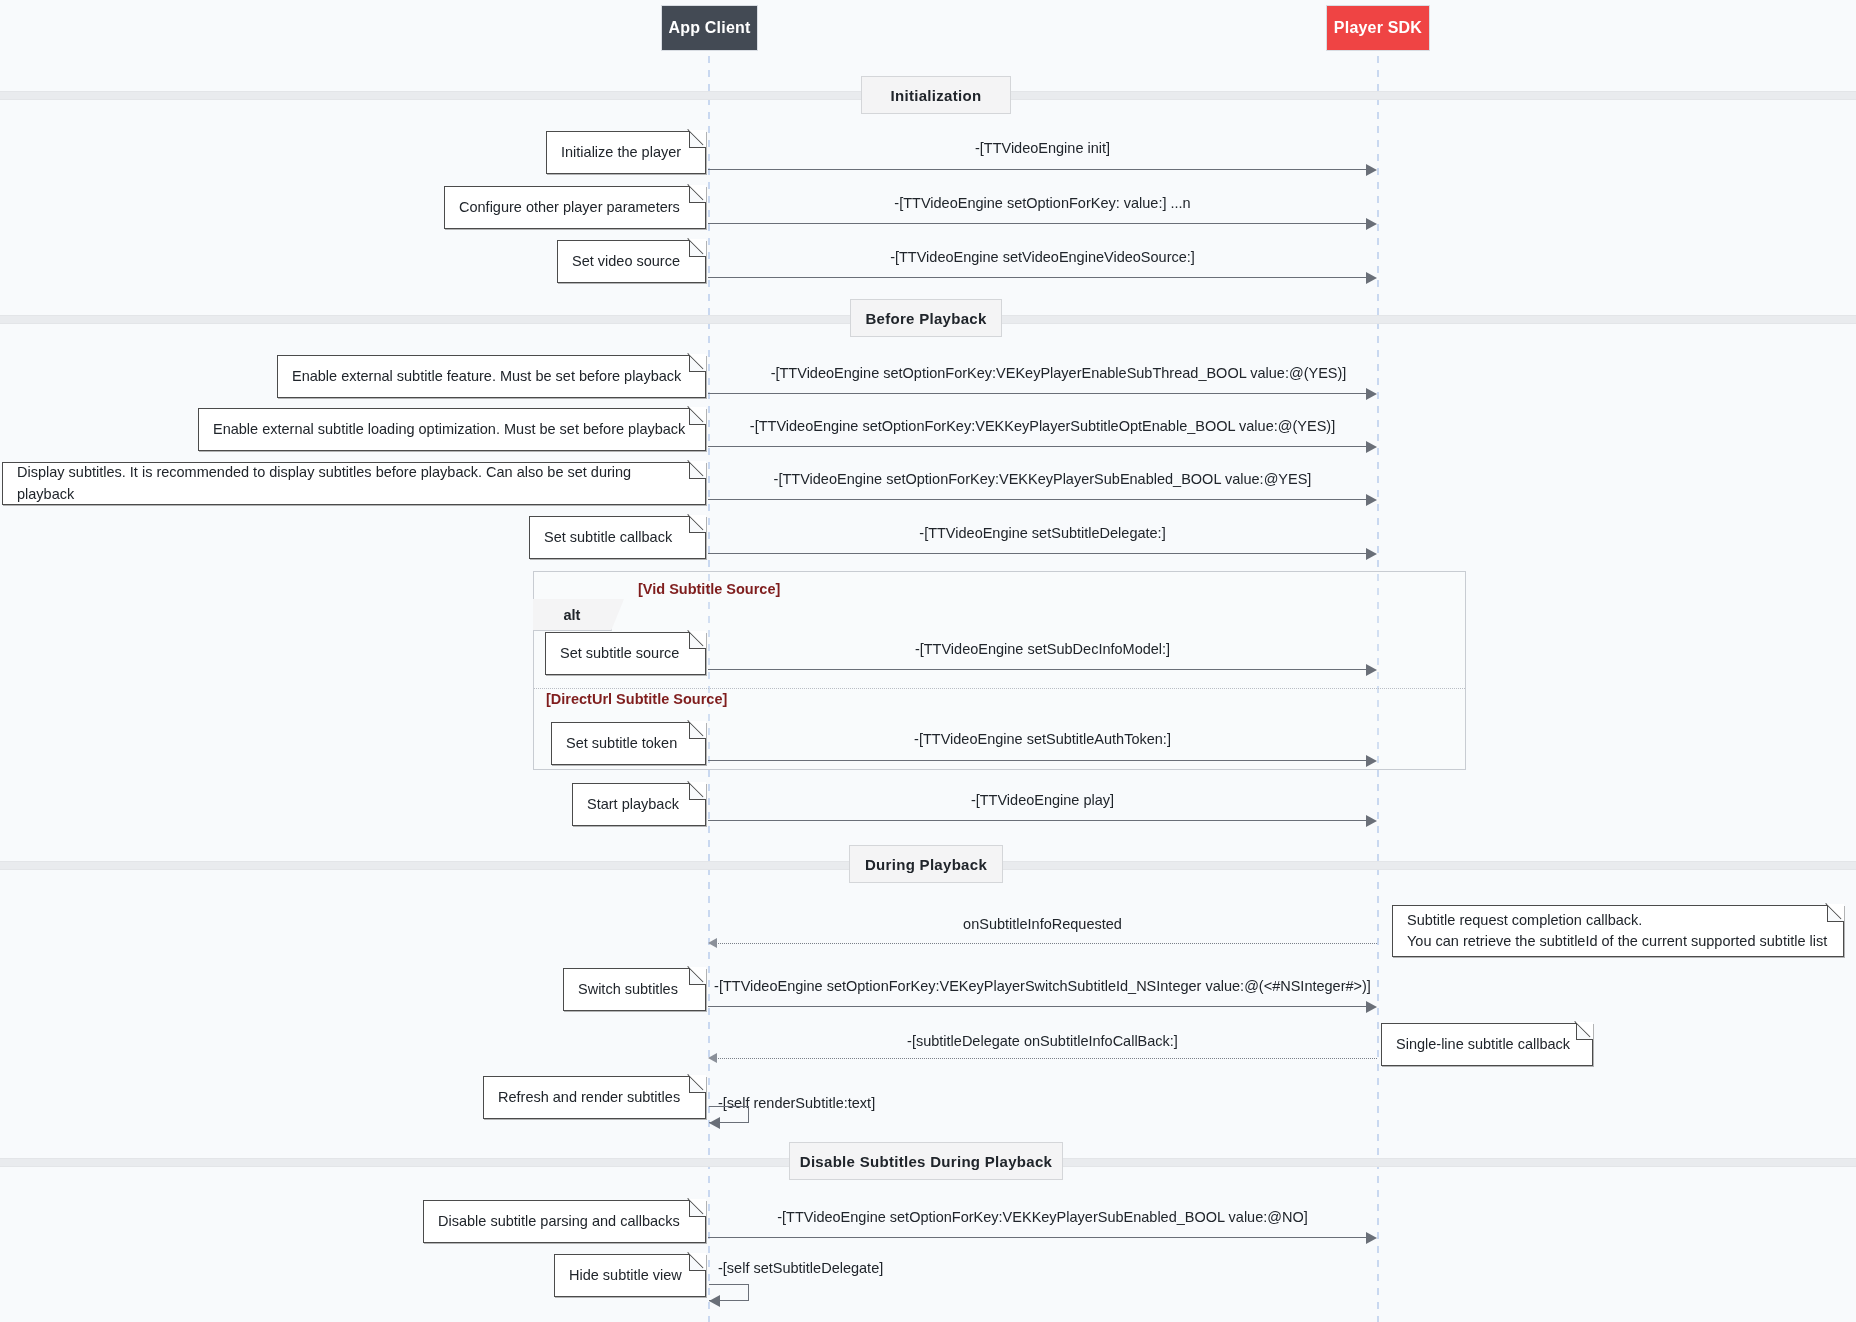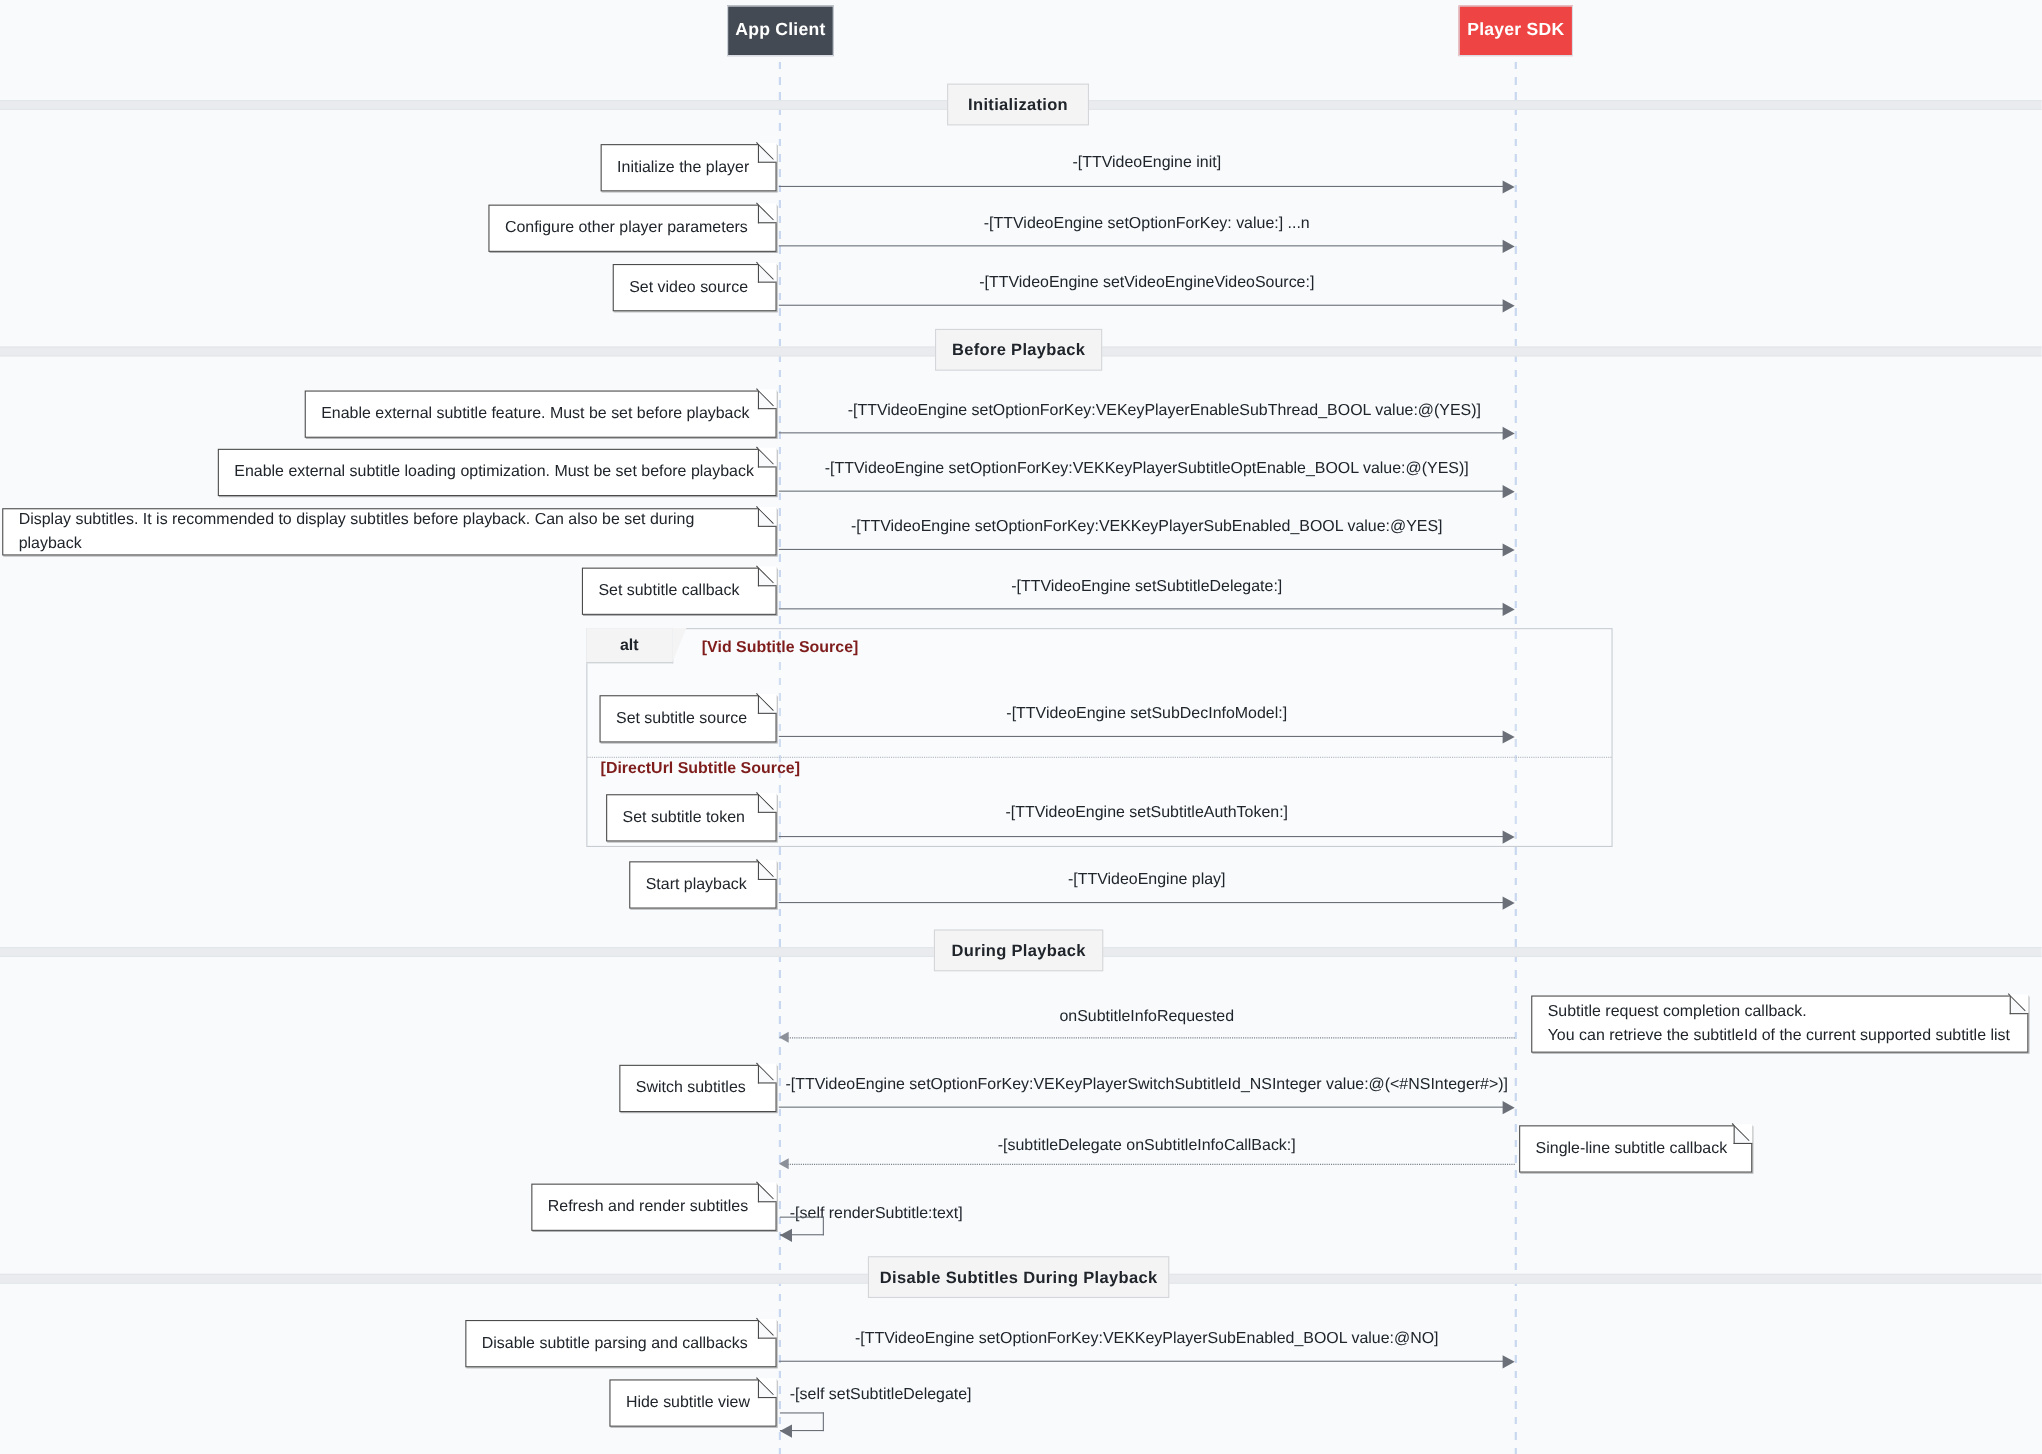--- a/index.html
+++ b/index.html
@@ -160,20 +160,21 @@
     position:absolute;
     box-sizing:border-box;
     background:#f4f4f5;
     border-right:1px solid #c8ccd2;
     border-bottom:1px solid #c8ccd2;
     height:32px;
     display:flex;align-items:center;justify-content:center;
     font-size:14.5px;font-weight:bold;
     color:#20252b;
     padding:0 14px;
+    margin-top:28px;
   }
   .frag-tab::after{
     content:"";
     position:absolute;
     right:-13px;top:0;
     width:0;height:0;
     border-top:32px solid #f4f4f5;
     border-right:13px solid transparent;
   }
   .frag-cond{
@@ -196,21 +197,21 @@
     <span>App Client</span>
   </div>
   <div class="actor green" style="left:1326px;top:5px;width:104px;">
     <span>Player SDK</span>
   </div>
 
   <div class="lifeline" style="left:708px;"></div>
   <div class="lifeline" style="left:1377px;"></div>
 
   <div class="divider" style="top:91px;"></div>
-  <div class="divider-label" style="left:861px;top:76px;width:129px;">
+  <div class="divider-label" style="left:861px;top:76px;width:150px;">
     <span>Initialization</span>
   </div>
 
   <div class="note" style="left:546px;top:131px;width:160px;height:43px;">
     <span class="fold"></span>
     <span class="note-txt">Initialize the player</span>
   </div>
   <div class="msg-label" style="left:708px;top:140px;width:669px;">-[TTVideoEngine init]</div>
   <div class="msg-line" style="left:708px;top:169px;width:660px;"></div>
   <div class="arrow-r" style="left:1366px;top:164px;"></div>

